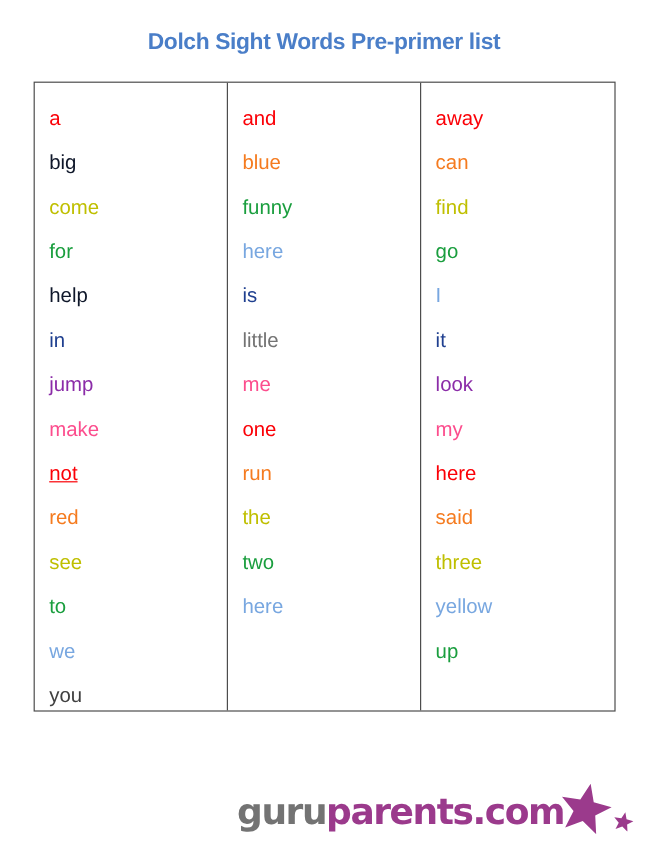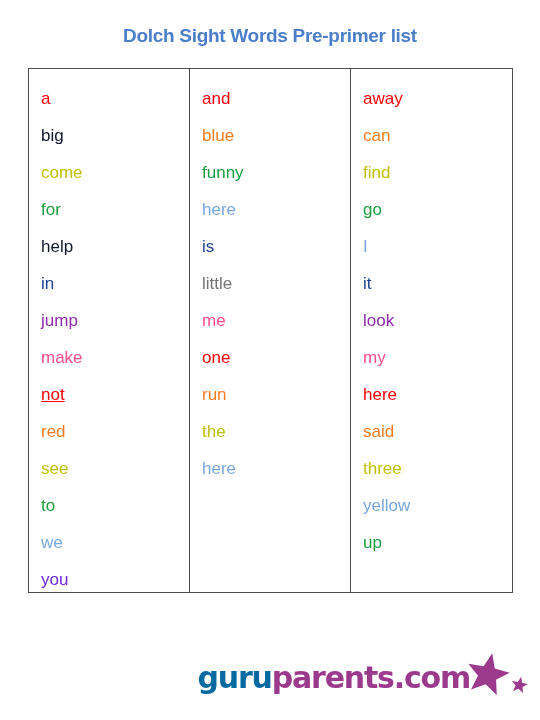--- a/index.html
+++ b/index.html
@@ -127,33 +127,34 @@
         <div class="word-item" style="color: rgb(26, 158, 62);">for</div>
         <div class="word-item" style="color: #0f172a;">help</div>
         <div class="word-item" style="color: rgb(31, 63, 143);">in</div>
         <div class="word-item" style="color: rgb(139, 44, 168);">jump</div>
         <div class="word-item" style="color: rgb(252, 77, 141);">make</div>
         <div class="word-item" style="color: rgb(251, 0, 7); text-decoration: underline;">not</div>
         <div class="word-item" style="color: rgb(245, 123, 31);">red</div>
         <div class="word-item" style="color: rgb(191, 191, 0);">see</div>
         <div class="word-item" style="color: rgb(26, 158, 62);">to</div>
         <div class="word-item" style="color: rgb(120, 167, 224);">we</div>
-        <div class="word-item" style="color: #6d28d9;">you</div>
+        <div class="word-item" style="color: #404040;">you</div>
       </div>
     <div class="word-column col-1" style="border-right-color: rgb(77, 77, 77);">
         <div class="word-item" style="color: rgb(251, 0, 7);">and</div>
         <div class="word-item" style="color: rgb(245, 123, 31);">blue</div>
         <div class="word-item" style="color: rgb(26, 158, 62);">funny</div>
         <div class="word-item" style="color: rgb(120, 167, 224);">here</div>
         <div class="word-item" style="color: rgb(31, 63, 143);">is</div>
         <div class="word-item" style="color: #737373;">little</div>
         <div class="word-item" style="color: rgb(252, 77, 141);">me</div>
         <div class="word-item" style="color: rgb(251, 0, 7);">one</div>
         <div class="word-item" style="color: rgb(245, 123, 31);">run</div>
         <div class="word-item" style="color: rgb(191, 191, 0);">the</div>
+        <div class="word-item" style="color: rgb(26, 158, 62);">two</div>
         <div class="word-item" style="color: rgb(120, 167, 224);">here</div>
       </div>
     <div class="word-column col-2" style="border-right-color: rgb(77, 77, 77);">
         <div class="word-item" style="color: rgb(251, 0, 7);">away</div>
         <div class="word-item" style="color: rgb(245, 123, 31);">can</div>
         <div class="word-item" style="color: rgb(191, 191, 0);">find</div>
         <div class="word-item" style="color: rgb(26, 158, 62);">go</div>
         <div class="word-item" style="color: rgb(120, 167, 224);">I</div>
         <div class="word-item" style="color: rgb(31, 63, 143);">it</div>
         <div class="word-item" style="color: rgb(139, 44, 168);">look</div>
@@ -162,21 +163,21 @@
         <div class="word-item" style="color: rgb(245, 123, 31);">said</div>
         <div class="word-item" style="color: rgb(191, 191, 0);">three</div>
         <div class="word-item" style="color: rgb(120, 167, 224);">yellow</div>
         <div class="word-item" style="color: rgb(26, 158, 62);">up</div>
       </div>
   </div>
 
   <div class="footer">
     <div class="logo">
       <span class="logo-text">
-        <span class="logo-guru" style="color: #0369a1; margin-top: 32px;">guru</span><span class="logo-parents" style="color: rgb(155, 58, 140);">parents.com</span>
+        <span class="logo-guru" style="color: #737373; margin-top: 32px;">guru</span><span class="logo-parents" style="color: rgb(155, 58, 140);">parents.com</span>
       </span>
       <svg class="logo-star-big" width="44" height="44" viewBox="0 0 100 100" aria-hidden="true">
         <polygon points="50,4 63,37 98,39 71,61 80,95 50,76 20,95 29,61 2,39 37,37" fill="#9b3a8c" transform="rotate(12 50 50)"></polygon>
       </svg>
       <svg class="logo-star-small" width="17" height="17" viewBox="0 0 100 100" aria-hidden="true">
         <polygon points="50,4 63,37 98,39 71,61 80,95 50,76 20,95 29,61 2,39 37,37" fill="#9b3a8c" transform="rotate(12 50 50)"></polygon>
       </svg>
     </div>
   </div>
 

